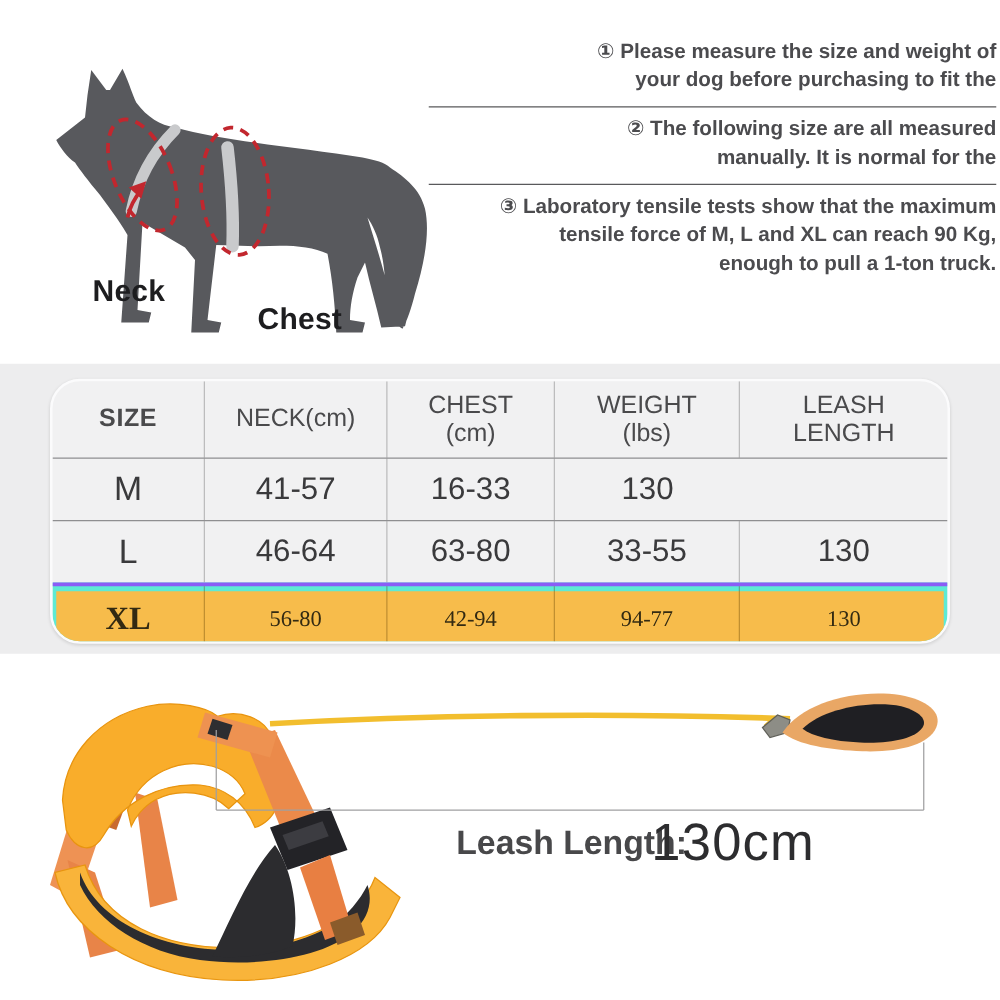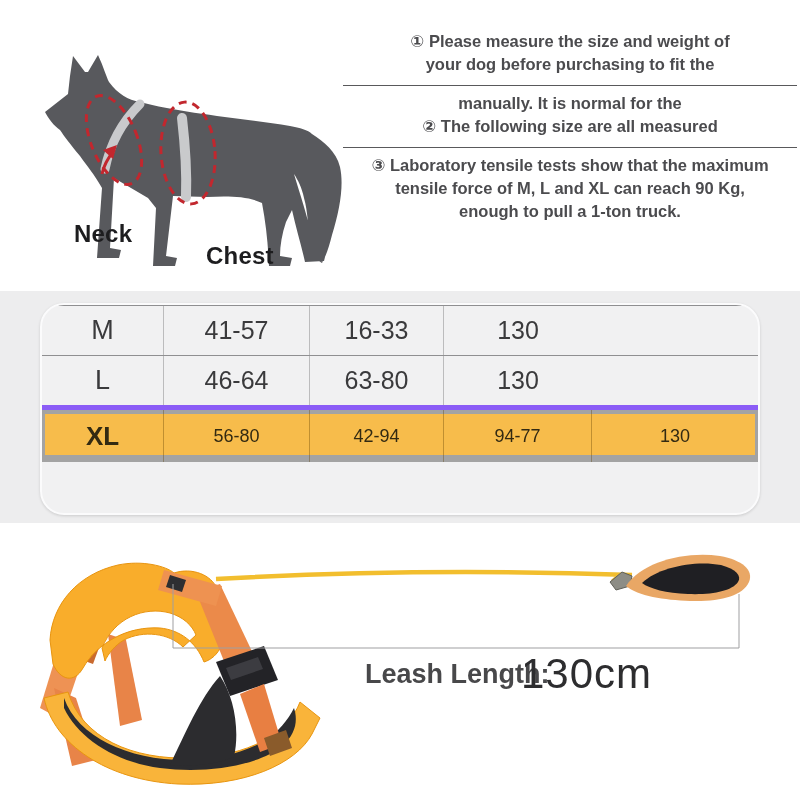--- a/index.html
+++ b/index.html
@@ -9,39 +9,39 @@
     font-family:"Liberation Sans","DejaVu Sans",sans-serif;
     -webkit-font-smoothing:antialiased;
   }
   
   .dog-wrap{position:absolute;left:18px;top:38px;width:340px;height:240px;}
   .diagram-label{position:absolute;color:#1d1d1f;font-weight:600;font-size:24px;letter-spacing:.2px;}
   .label-neck{left:56px;top:182px;}
   .label-chest{left:188px;top:204px;}
   
   .notes{position:absolute;left:343px;top:24px;width:454px;color:#4b4b4e;}
-  .note{padding:6px 0 9px 0;text-align:center;font-weight:700;font-size:16.5px;line-height:23px;}
+  .note{padding:6px 0 9px 0;text-align:right;font-weight:700;font-size:16.5px;line-height:23px;}
   .note + .note{border-top:1px solid #59595b;}
   
   .table-strip{position:absolute;left:0;top:291px;width:800px;height:232px;background:#ededee;}
   .size-card{
     position:absolute;left:40px;top:303px;width:720px;height:212px;
     background:#f1f1f2;border:2px solid #fbfbfc;border-radius:24px;
     box-shadow:0 1px 3px rgba(0,0,0,.14);
     overflow:hidden;box-sizing:border-box;
   }
   .trow{display:grid;grid-template-columns:122px 146px 134px 148px 1fr;}
   .cell{display:flex;flex-direction:column;align-items:center;justify-content:center;text-align:center;}
   .trow .cell:not(:last-child){border-right:1px solid rgba(0,0,0,.22);}
   .thead{height:61px;}
   .thead .cell{font-size:20px;color:#4a4a4c;line-height:23px;font-weight:400;}
   .thead .cell.size-h{font-weight:700;letter-spacing:.5px;}
   .drow{height:49px;border-top:1px solid #8f8f91;font-size:25px;color:#3a3a3c;}
   .drow .cell:first-child{font-size:27px;font-weight:500;}
-  .tfoot{position:relative;height:52px;border-top:5px solid #8b5cf6;background:#a3a3a3;}
+  .tfoot{position:relative;height:52px;border-top:3px solid #8b5cf6;background:#5eead4;font-family:Liberation Serif, serif;}
   .xl-band{position:absolute;left:3px;right:3px;top:4px;height:41px;background:#F7BC4B;}
   .tfoot .grid{position:absolute;inset:0;}
   .tfoot .trow{height:100%;}
   .tfoot .cell{font-size:18px;color:#332a12;}
   .tfoot .cell:first-child{font-weight:700;font-size:26px;}
   .tfoot .trow .cell:not(:last-child){border-right:1px solid rgba(90,60,0,.35);}
   
   .product-wrap{position:absolute;left:20px;top:548px;width:760px;height:252px;}
   .leash-label{position:absolute;left:365px;top:659px;font-size:27px;font-weight:700;color:#48484a;}
   .leash-value{position:absolute;left:521px;top:650px;font-size:42px;font-weight:400;color:#2d2d2f;letter-spacing:1px;}
@@ -91,42 +91,63 @@
   <span class="diagram-label label-neck">Neck</span>
   <span class="diagram-label label-chest">Chest</span>
 </div>
 
 <div class="notes">
   <div class="note">
     <div>① Please measure the size and weight of</div>
     <div>your dog before purchasing to fit the</div>
   </div>
   <div class="note">
+    <div>② The following size are all measured</div>
     <div>manually. It is normal for the</div>
-    <div>② The following size are all measured</div>
   </div>
   <div class="note">
     <div>③ Laboratory tensile tests show that the maximum</div>
     <div>tensile force of M, L and XL can reach 90 Kg,</div>
     <div>enough to pull a 1-ton truck.</div>
   </div>
 </div>
 
 <div class="table-strip"></div>
 <div class="size-card">
+  <div class="trow thead">
+    <div class="cell size-h">
+        <div>SIZE</div>
+      </div>
+    <div class="cell">
+        <div>NECK(cm)</div>
+      </div>
+    <div class="cell">
+        <div>CHEST</div>
+        <div>(cm)</div>
+      </div>
+    <div class="cell">
+        <div>WEIGHT</div>
+        <div>(lbs)</div>
+      </div>
+    <div class="cell">
+        <div>LEASH</div>
+        <div>LENGTH</div>
+      </div>
+  </div>
   <div class="trow drow">
     <div class="cell">M</div>
     <div class="cell">41-57</div>
     <div class="cell">16-33</div>
     <div class="cell">130</div>
   </div>
   <div class="trow drow">
     <div class="cell">L</div>
     <div class="cell">46-64</div>
     <div class="cell">63-80</div>
+    <div class="cell">33-55</div>
     <div class="cell">130</div>
   </div>
   <div class="tfoot">
     <div class="xl-band"></div>
     <div class="grid">
       <div class="trow">
         <div class="cell">XL</div>
         <div class="cell">56-80</div>
         <div class="cell">42-94</div>
         <div class="cell">94-77</div>

